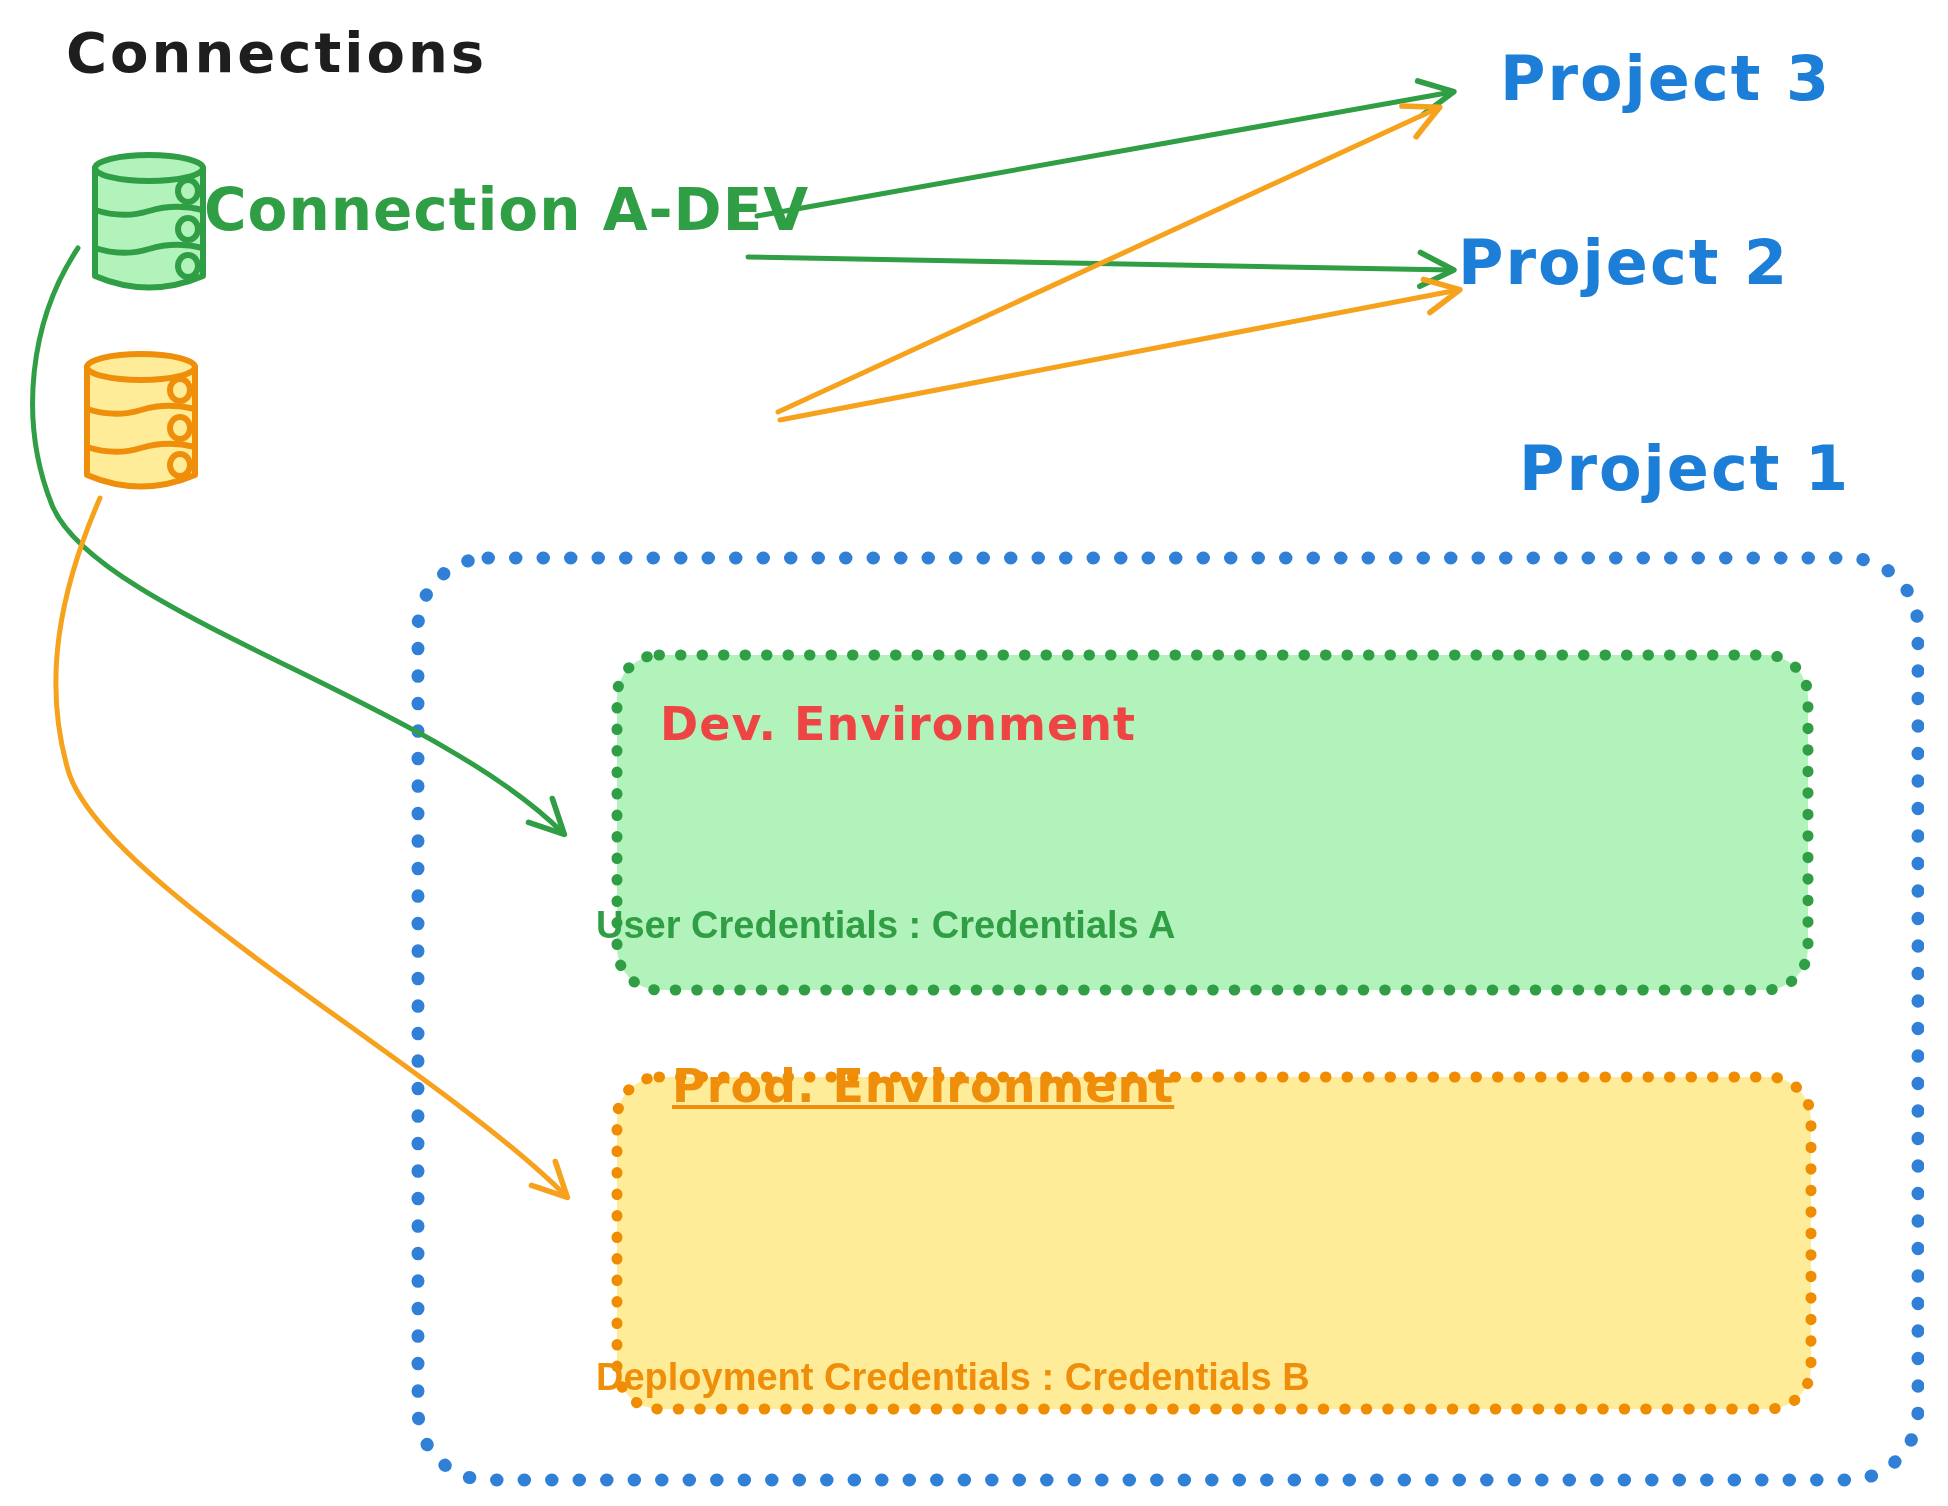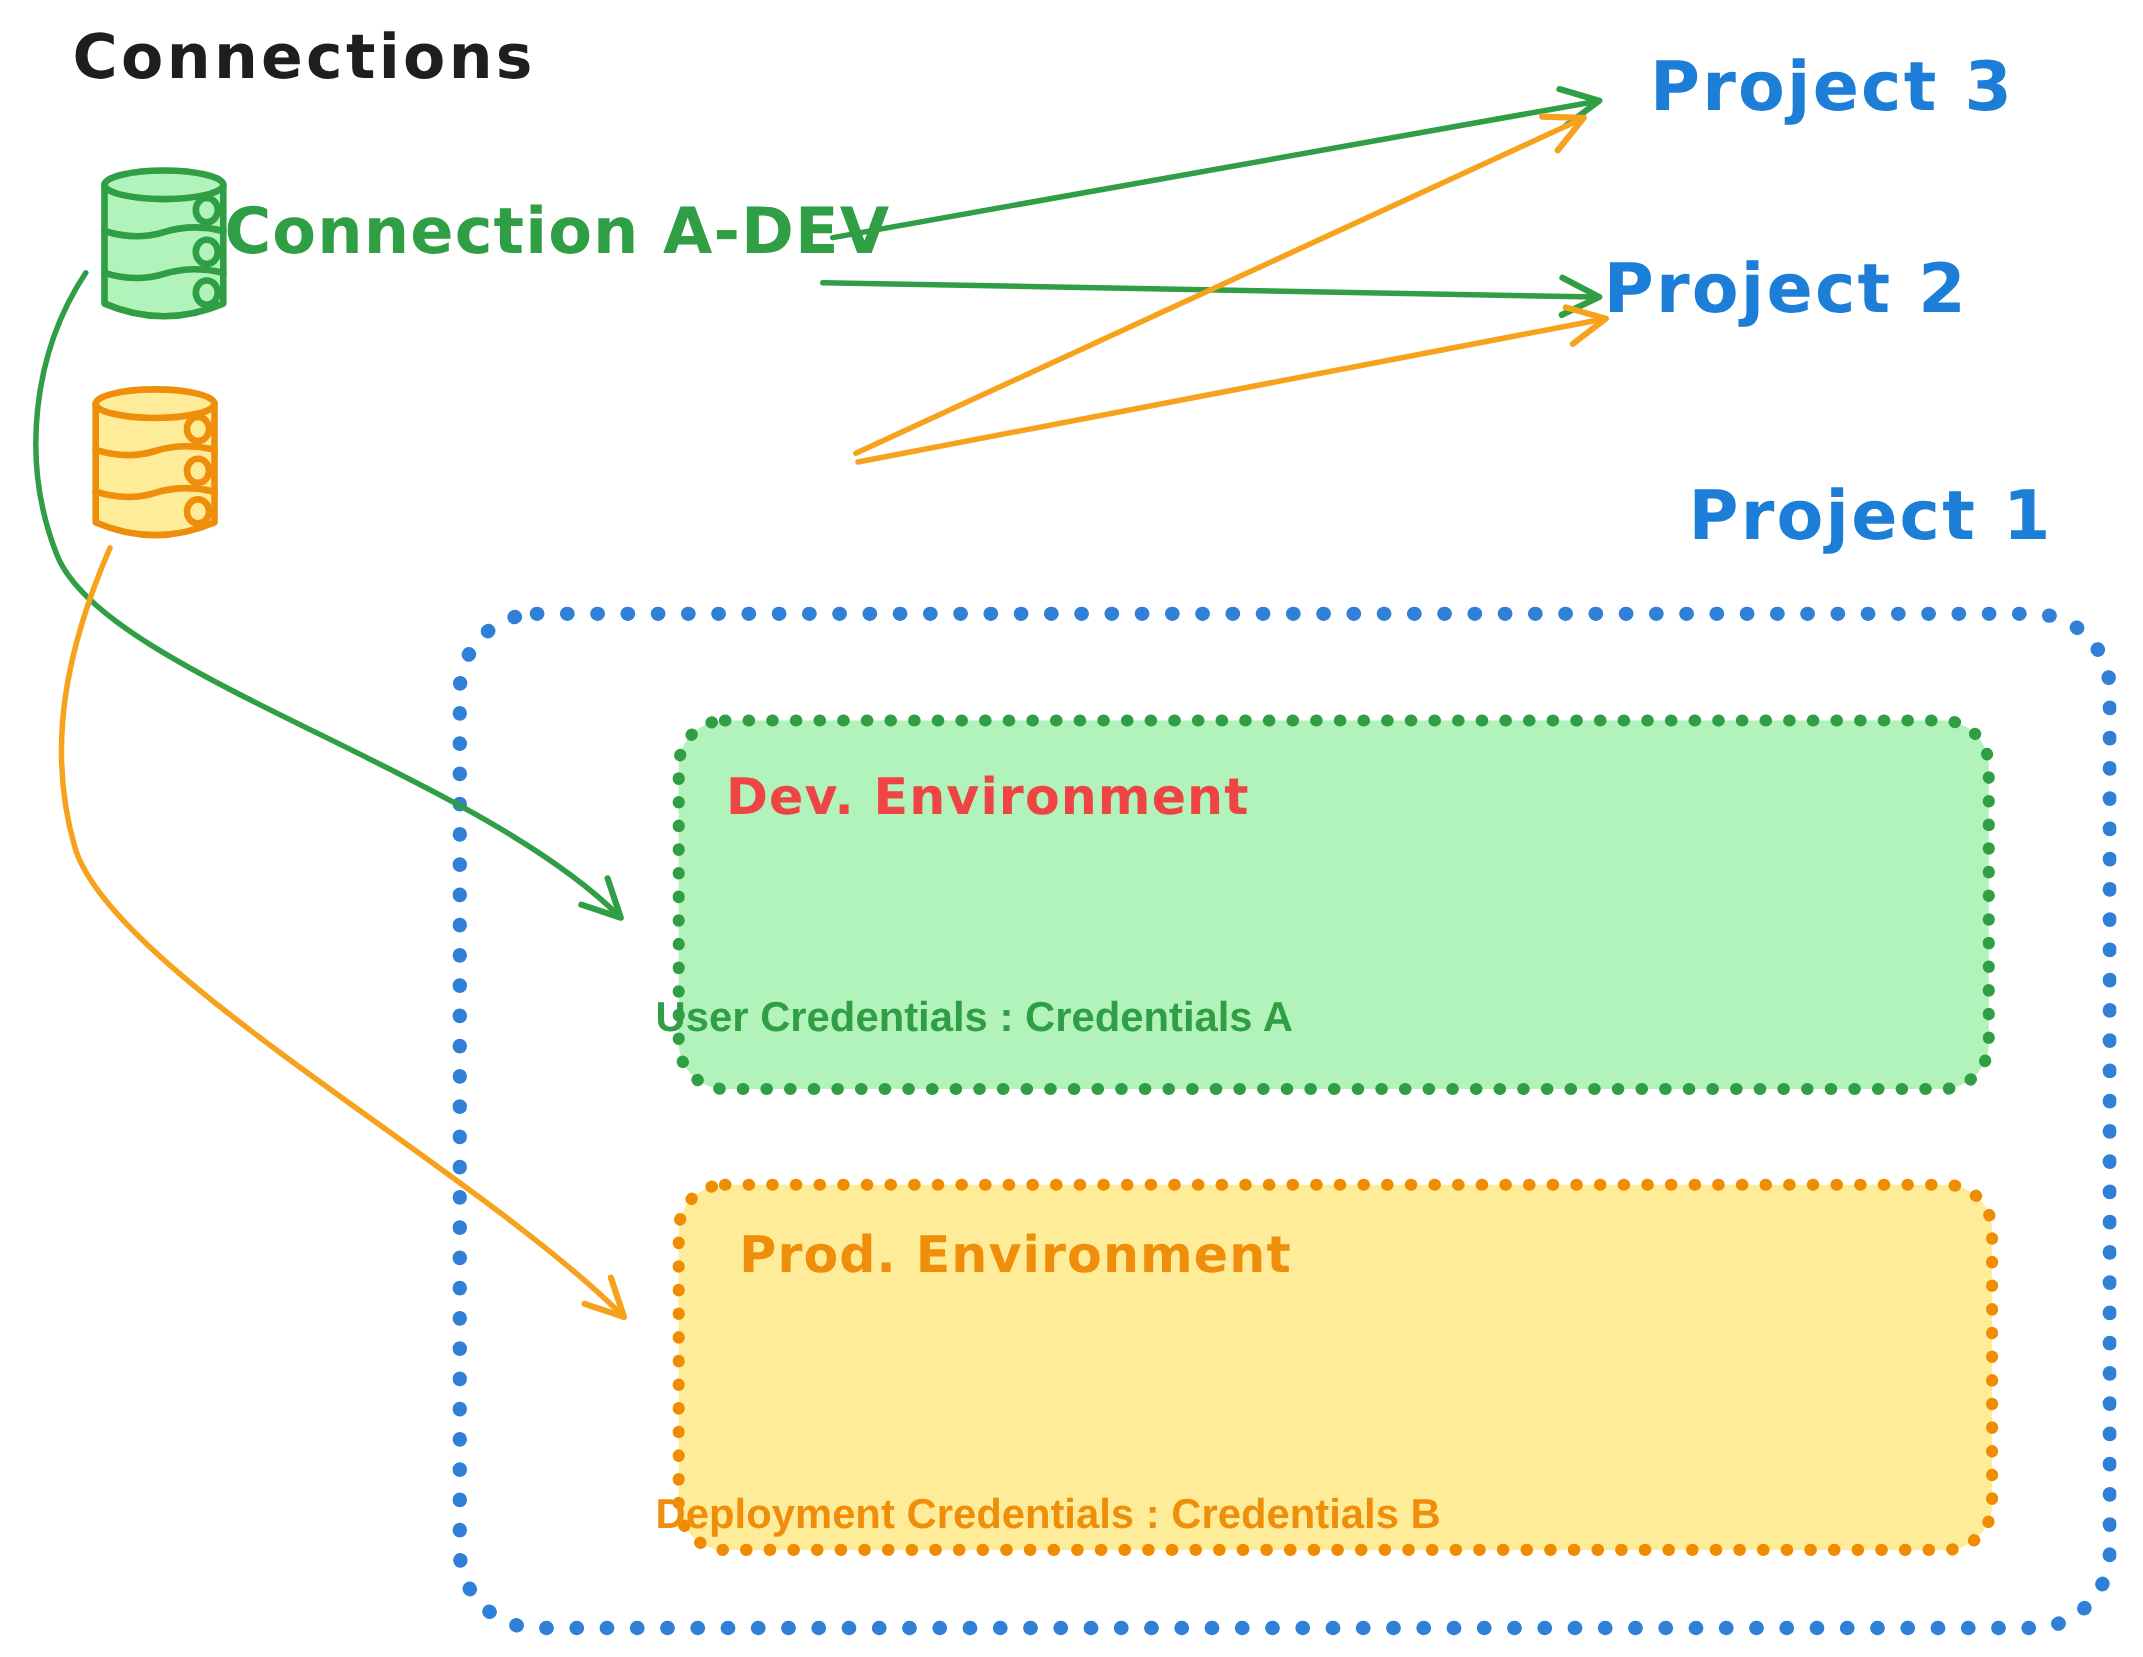--- a/index.html
+++ b/index.html
@@ -11,24 +11,24 @@
   .label{
     position:absolute;white-space:nowrap;line-height:1.05;font-weight:bold;
     letter-spacing:1px;
   }
   .title{left:66px;top:24px;font-size:56px;color:#1e1e1e;letter-spacing:3px;}
   .conn-a{left:204px;top:180px;font-size:58px;color:#2f9e44;}
   .conn-b{left:192px;top:392px;font-size:45px;color:#ef8e0a;}
   .proj{color:#1c7ed6;font-size:62px;letter-spacing:2px;}
   .proj3{left:1500px;top:46px;text-align:right;}
   .proj2{left:1439px;top:230px;margin-left:19px;}
-  .proj1{left:1519px;top:436px;margin-left:16px;}
+  .proj1{left:1519px;top:436px;}
   .env-title{font-size:46px;letter-spacing:1px;}
   .dev-title{left:660px;top:700px;color:#ef4444;}
-  .prod-title{left:672px;top:1116px;color:#ef8e0a;}
+  .prod-title{left:672px;top:1062px;color:#ef8e0a;text-decoration:underline;}
   .mono{
     font-family:Liberation Sans, sans-serif;
     font-weight:bold;font-size:38px;letter-spacing:0;
     left:596px;width:1158px;
   }
   .cred-a{top:906px;color:#2f9e44;}
   .cred-b{top:1326px;color:#ef8e0a;margin-top:32px;}
 </style>
 </head>
 <body>

